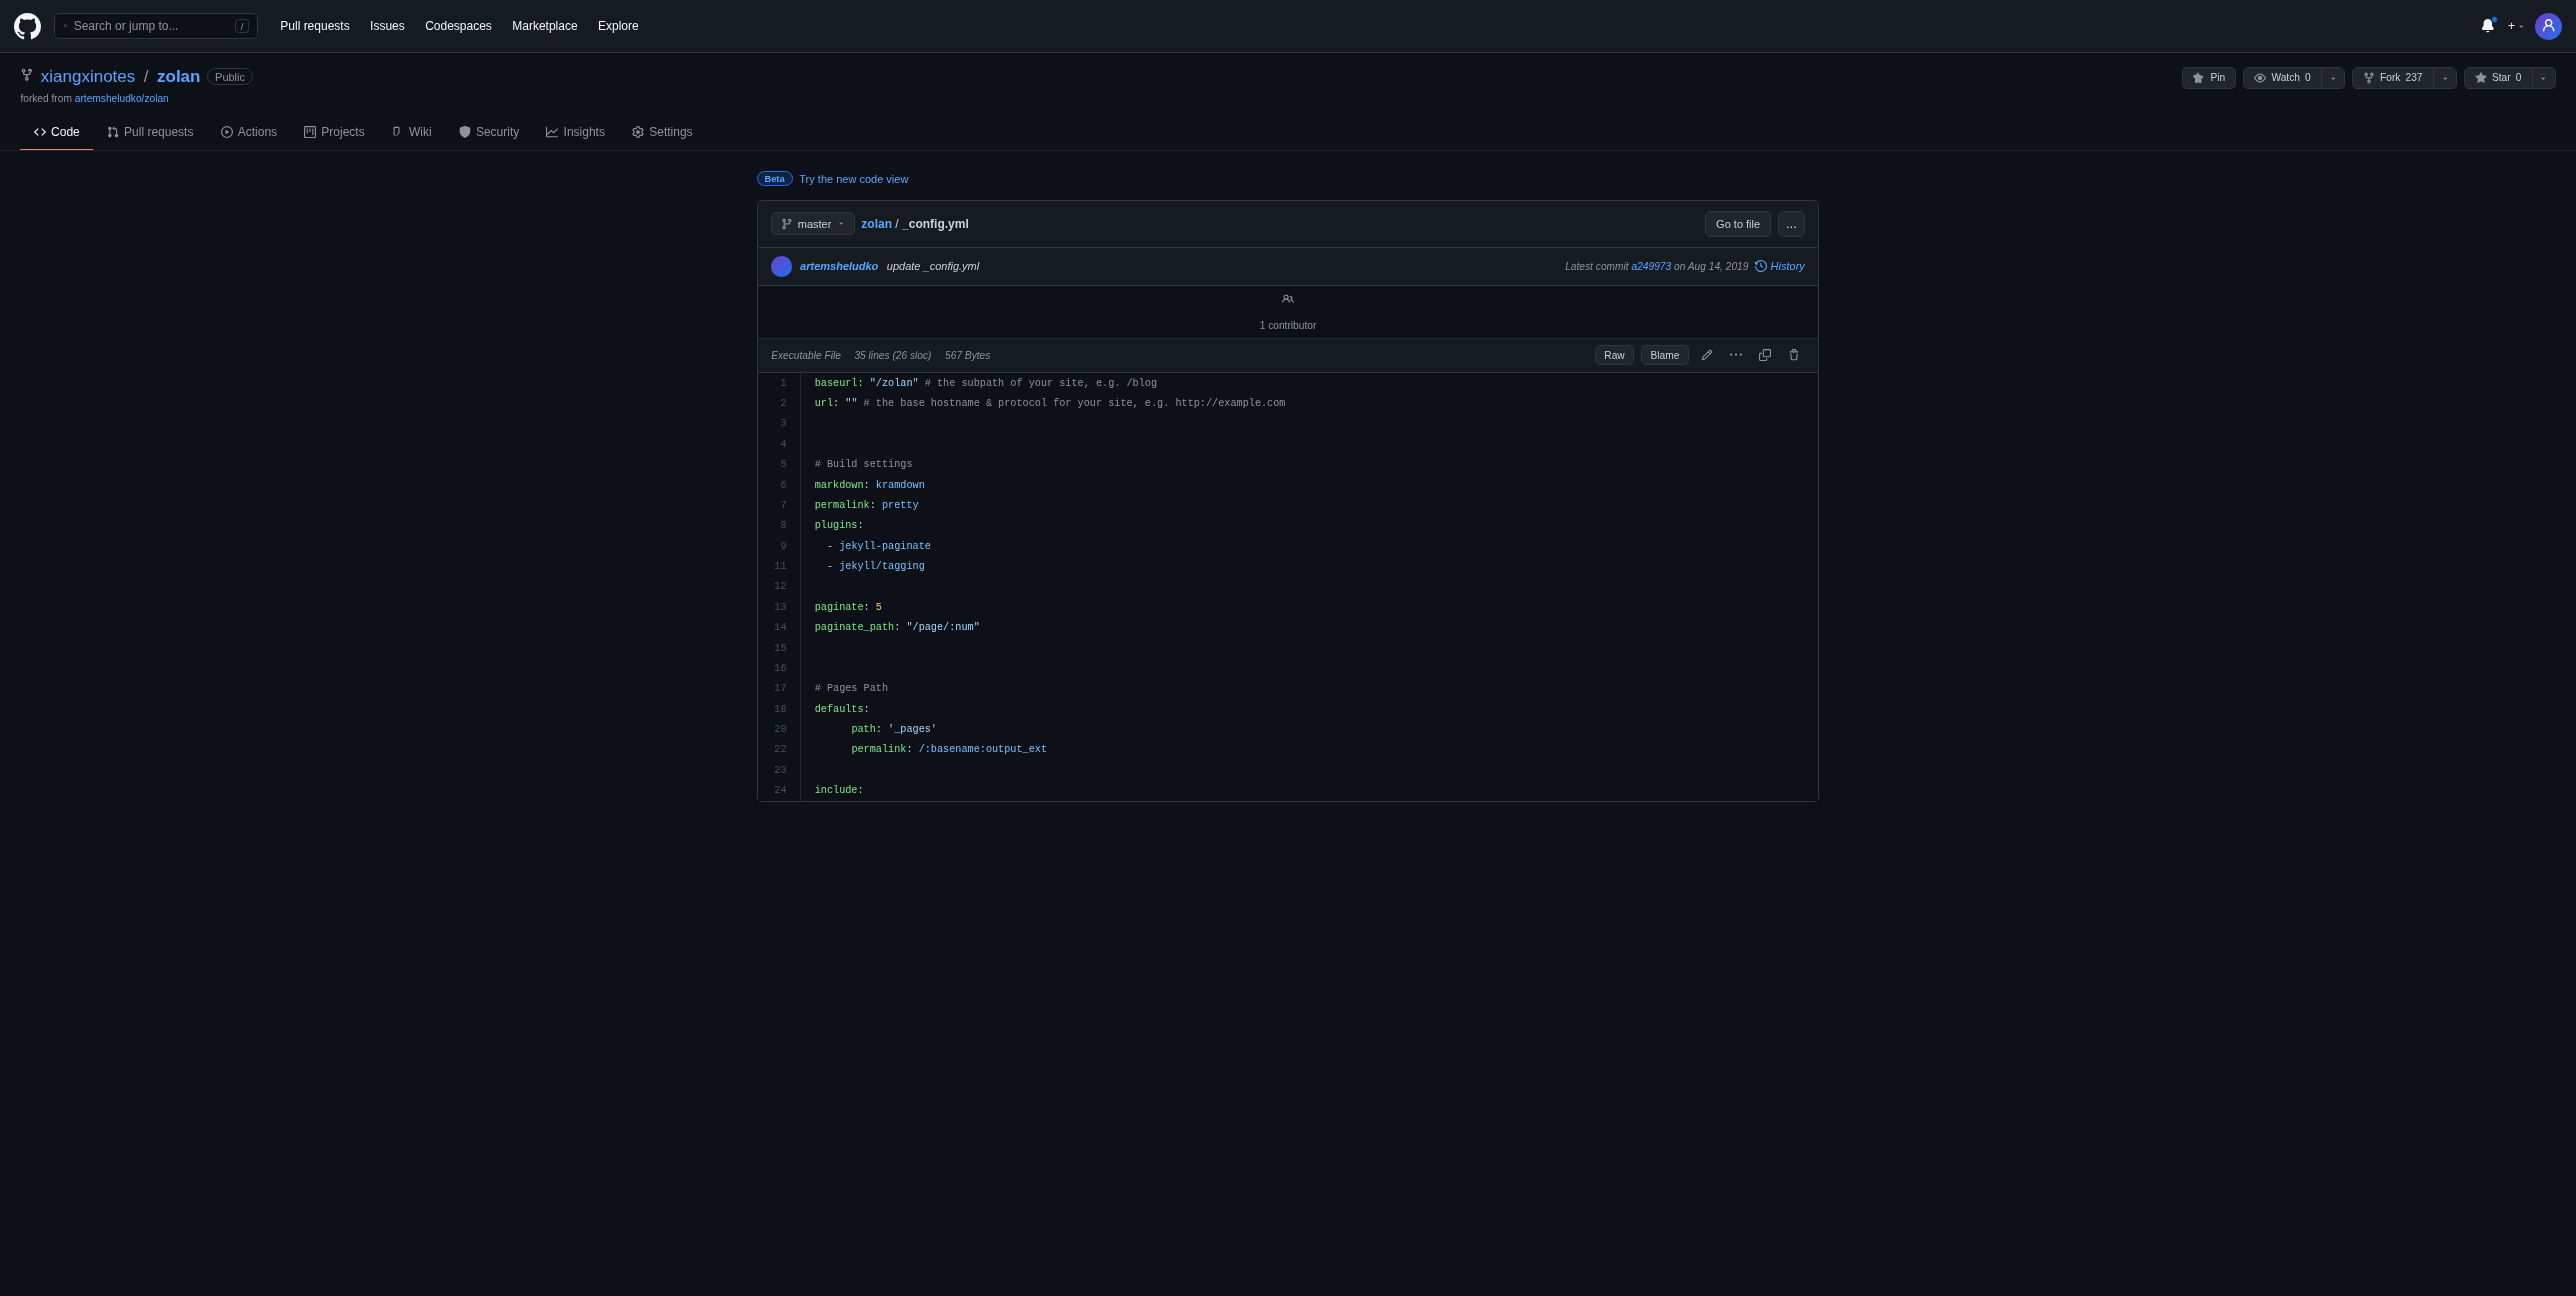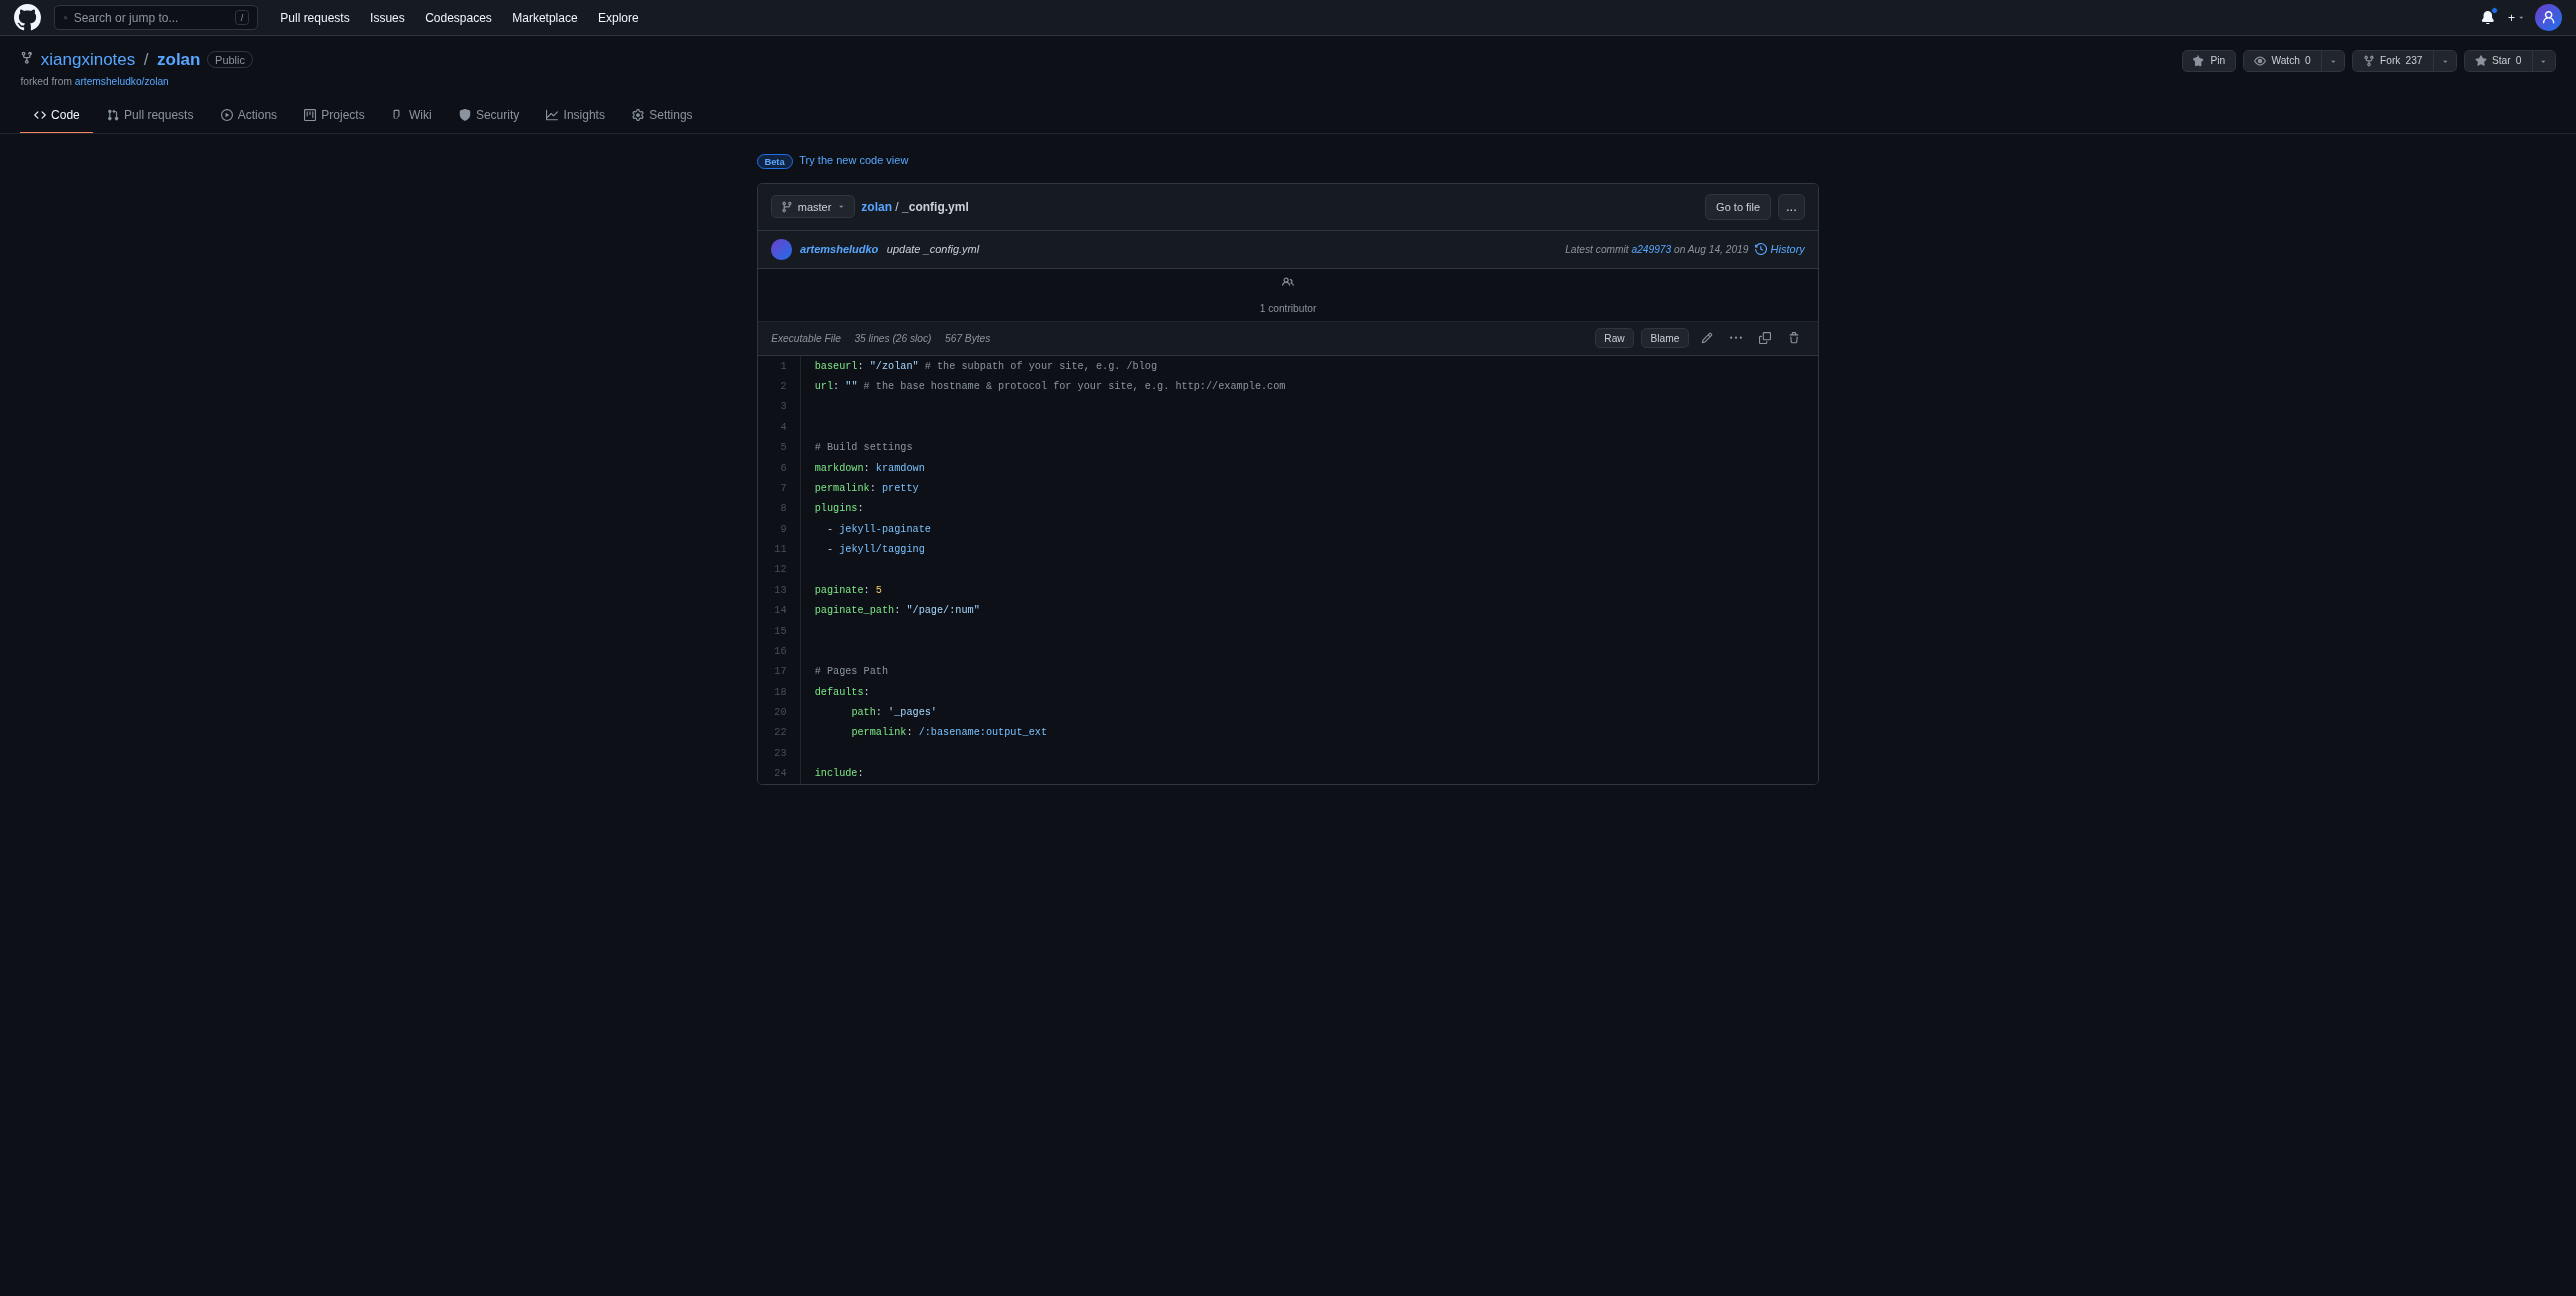--- a/index.html
+++ b/index.html
@@ -12,21 +12,21 @@
     }
     a { color: #58a6ff; text-decoration: none; }
 
     
     .header {
       background-color: #161b22;
       border-bottom: 0.9px solid #30363d;
       display: flex;
       align-items: center;
       padding: 0 13.6px;
-      height: 36px;
+      height: 53px;
       gap: 13.6px;
     }
     .header-logo {
       width: 27px;
       height: 27px;
       fill: #f0f6fc;
       flex-shrink: 0;
     }
     .search-box {
       display: flex;
@@ -227,20 +227,21 @@
     
     .main-content {
       max-width: 1090px;
       margin: 0 auto;
       padding: 20.4px 13.6px;
     }
 
     
     .beta-banner {
       display: flex;
+      align-items: center;
       gap: 6.8px;
       margin-bottom: 13.6px;
       font-size: 11px;
     }
     .beta-tag {
       background: #1f6feb33;
       border: 0.9px solid #1f6feb;
       border-radius: 17px;
       padding: 0.9px 6.8px;
       font-size: 9.4px;

